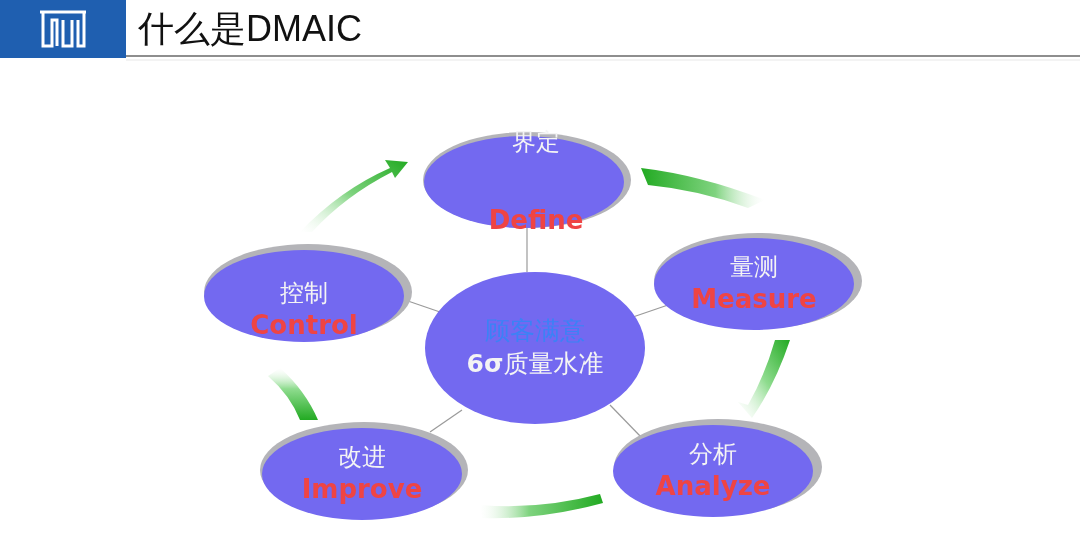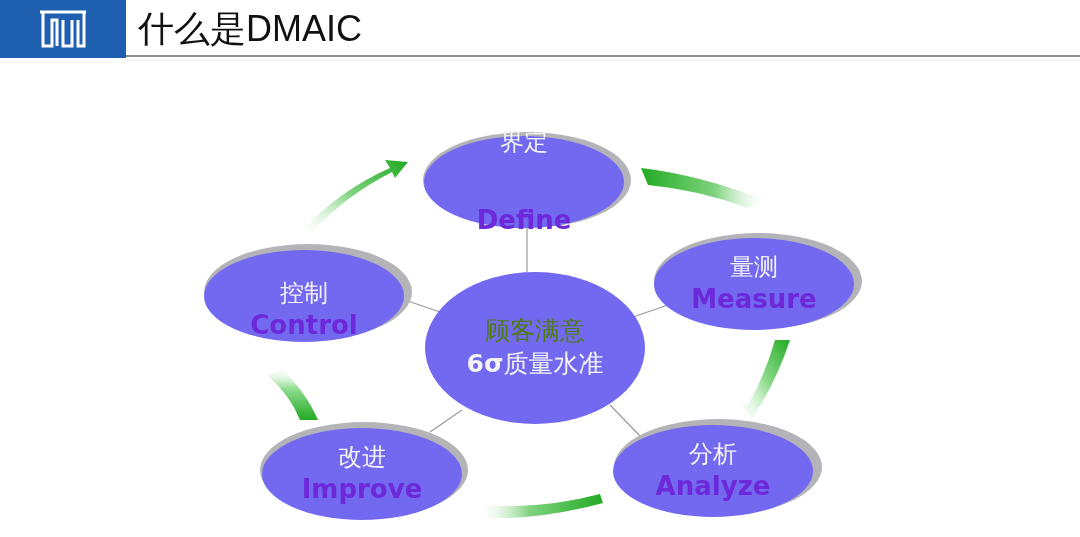--- a/index.html
+++ b/index.html
@@ -6,22 +6,22 @@
   body{width:1080px;height:537px;position:relative;overflow:hidden;font-family:"DejaVu Sans","Liberation Sans",sans-serif;}
   .header-logo{position:absolute;left:0;top:0;width:126px;height:58px;background:#1f5fb0;}
   .header-logo svg{position:absolute;left:38px;top:10px;}
   .header-title{position:absolute;left:138px;top:6px;font-size:36px;color:#111;line-height:46px;white-space:nowrap;}
   .header-title .latin{font-family:"Liberation Sans",sans-serif;font-weight:normal;}
   .header-line{position:absolute;left:126px;top:55px;width:954px;height:2px;background:#8e8e8e;}
   .header-line2{position:absolute;left:126px;top:59px;width:954px;height:2px;background:#f3f3f3;}
   .diagram{position:absolute;left:0;top:0;width:1080px;height:537px;}
   .node{position:absolute;display:flex;flex-direction:column;align-items:center;justify-content:center;color:#fff;text-align:center;}
   .node .cn{font-size:24px;line-height:30px;font-family:"DejaVu Sans",sans-serif;color:#f4f4f4;}
-  .node .en{font-size:26px;line-height:34px;font-weight:bold;font-family:"DejaVu Sans",sans-serif;color:#6d28d9;}
-  .center .cn1{font-size:25px;line-height:32px;color:#4d7c0f;}
+  .node .en{font-size:26px;line-height:34px;font-weight:bold;font-family:"DejaVu Sans",sans-serif;color:#ef4444;}
+  .center .cn1{font-size:25px;line-height:32px;color:#3b82f6;}
   .center .cn2{font-size:25px;line-height:34px;color:#f4f4f4;}
   .center .cn2 b{font-weight:bold;}
 </style>
 </head>
 <body>
 
 <div class="header-logo">
   <svg width="50" height="40" viewBox="0 0 50 40">
     <g fill="none" stroke="#ffffff" stroke-width="3">
       <path d="M2 2 H48"></path>
@@ -91,21 +91,21 @@
   <g fill="#7369f0">
     <ellipse cx="524" cy="182" rx="100" ry="46"></ellipse>
     <ellipse cx="754" cy="284" rx="100" ry="46"></ellipse>
     <ellipse cx="713" cy="471" rx="100" ry="46"></ellipse>
     <ellipse cx="362" cy="474" rx="100" ry="46"></ellipse>
     <ellipse cx="304" cy="296" rx="100" ry="46"></ellipse>
     <ellipse cx="535" cy="348" rx="110" ry="76"></ellipse>
   </g>
 </svg>
 
-<div class="node" style="left:424px;top:142px;width:200px;height:80px;gap:46px;">
+<div class="node" style="left:436px;top:142px;width:200px;height:80px;gap:46px;">
   <span class="cn">界定</span>
   <span class="en">Define</span>
 </div>
 <div class="node" style="left:654px;top:244px;width:200px;height:80px;">
   <span class="cn">量测</span>
   <span class="en">Measure</span>
 </div>
 <div class="node" style="left:613px;top:431px;width:200px;height:80px;">
   <span class="cn">分析</span>
   <span class="en">Analyze</span>

